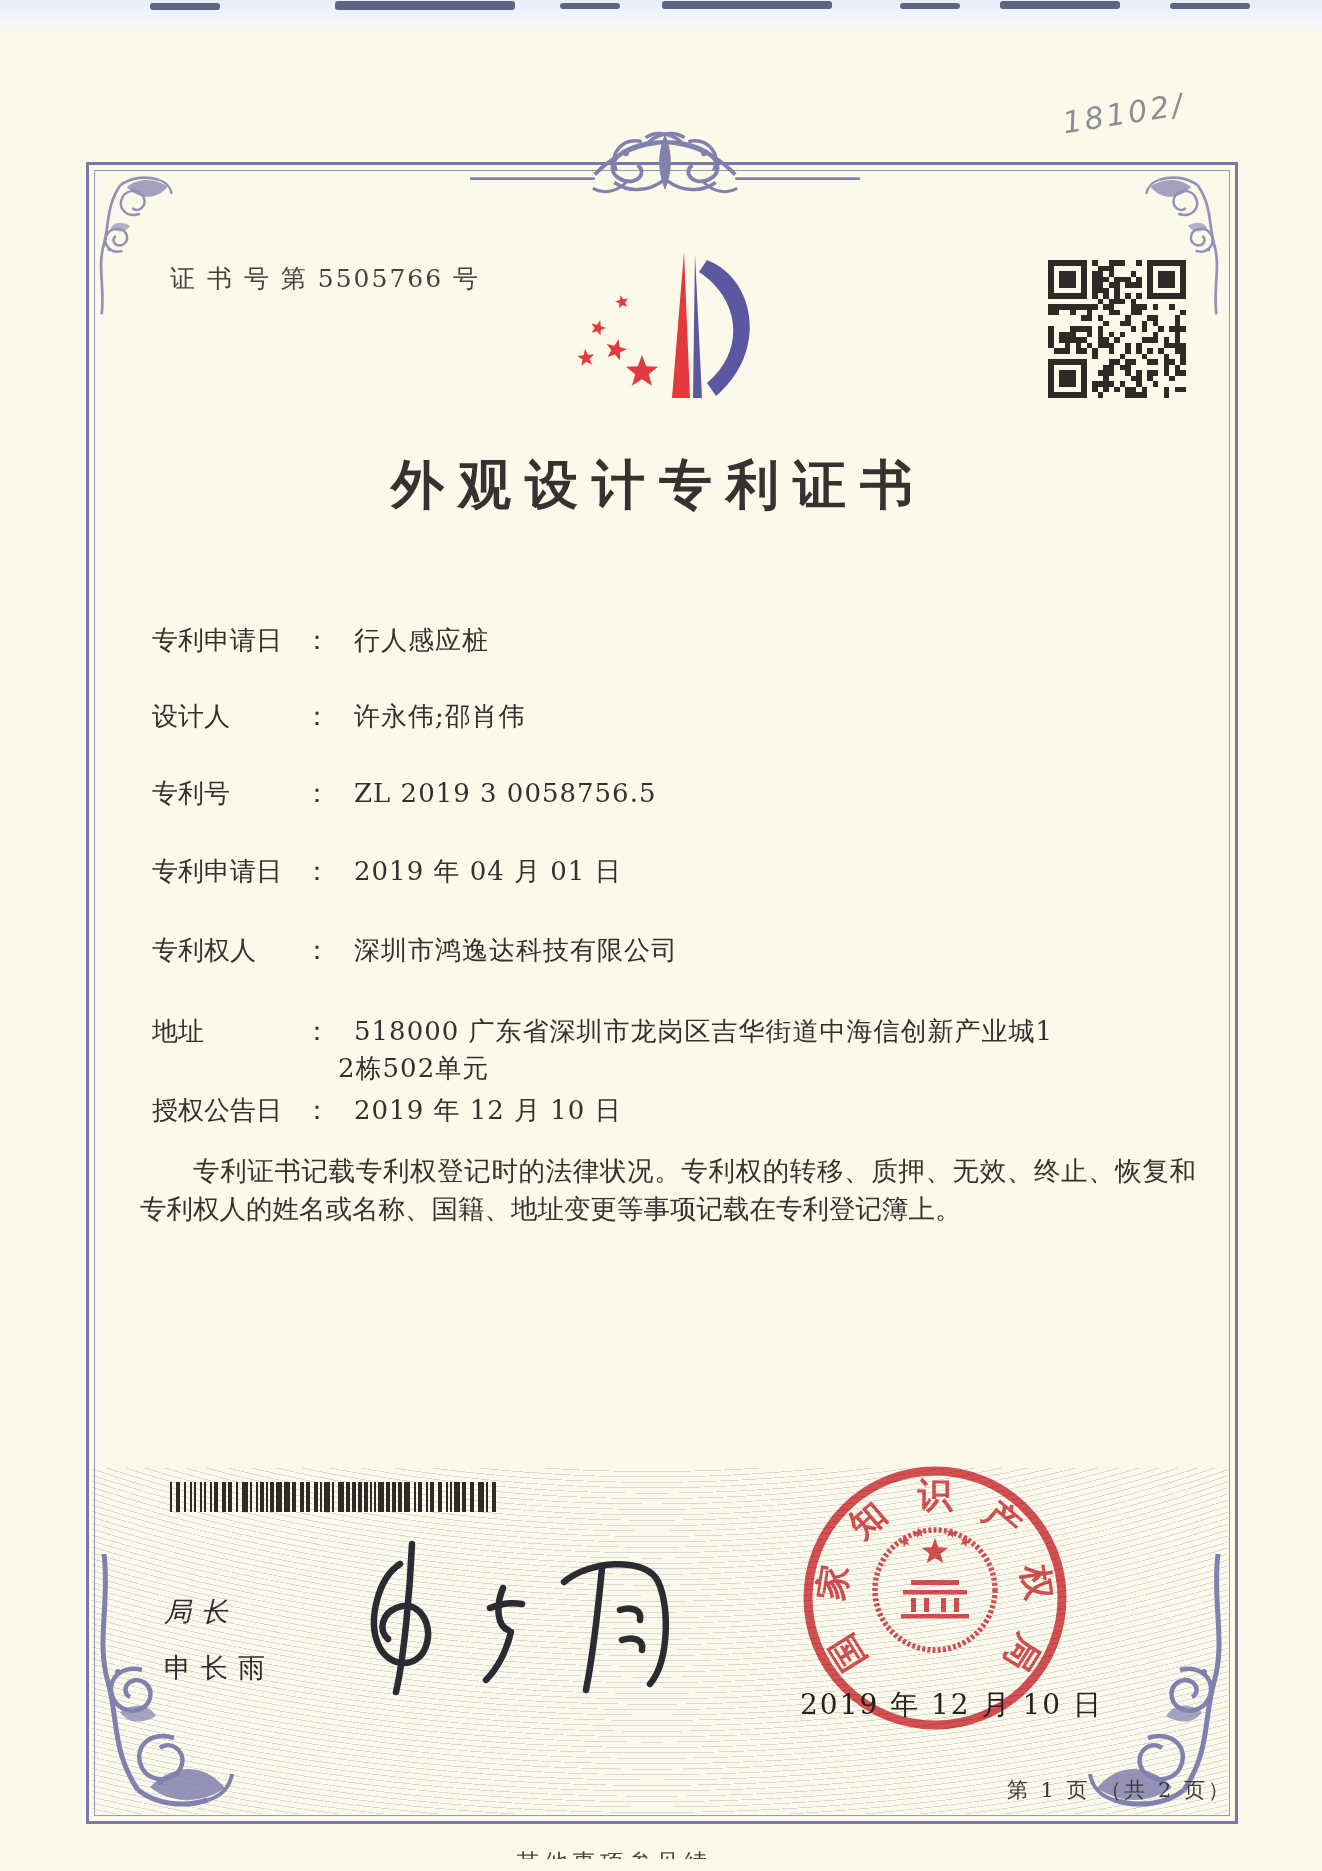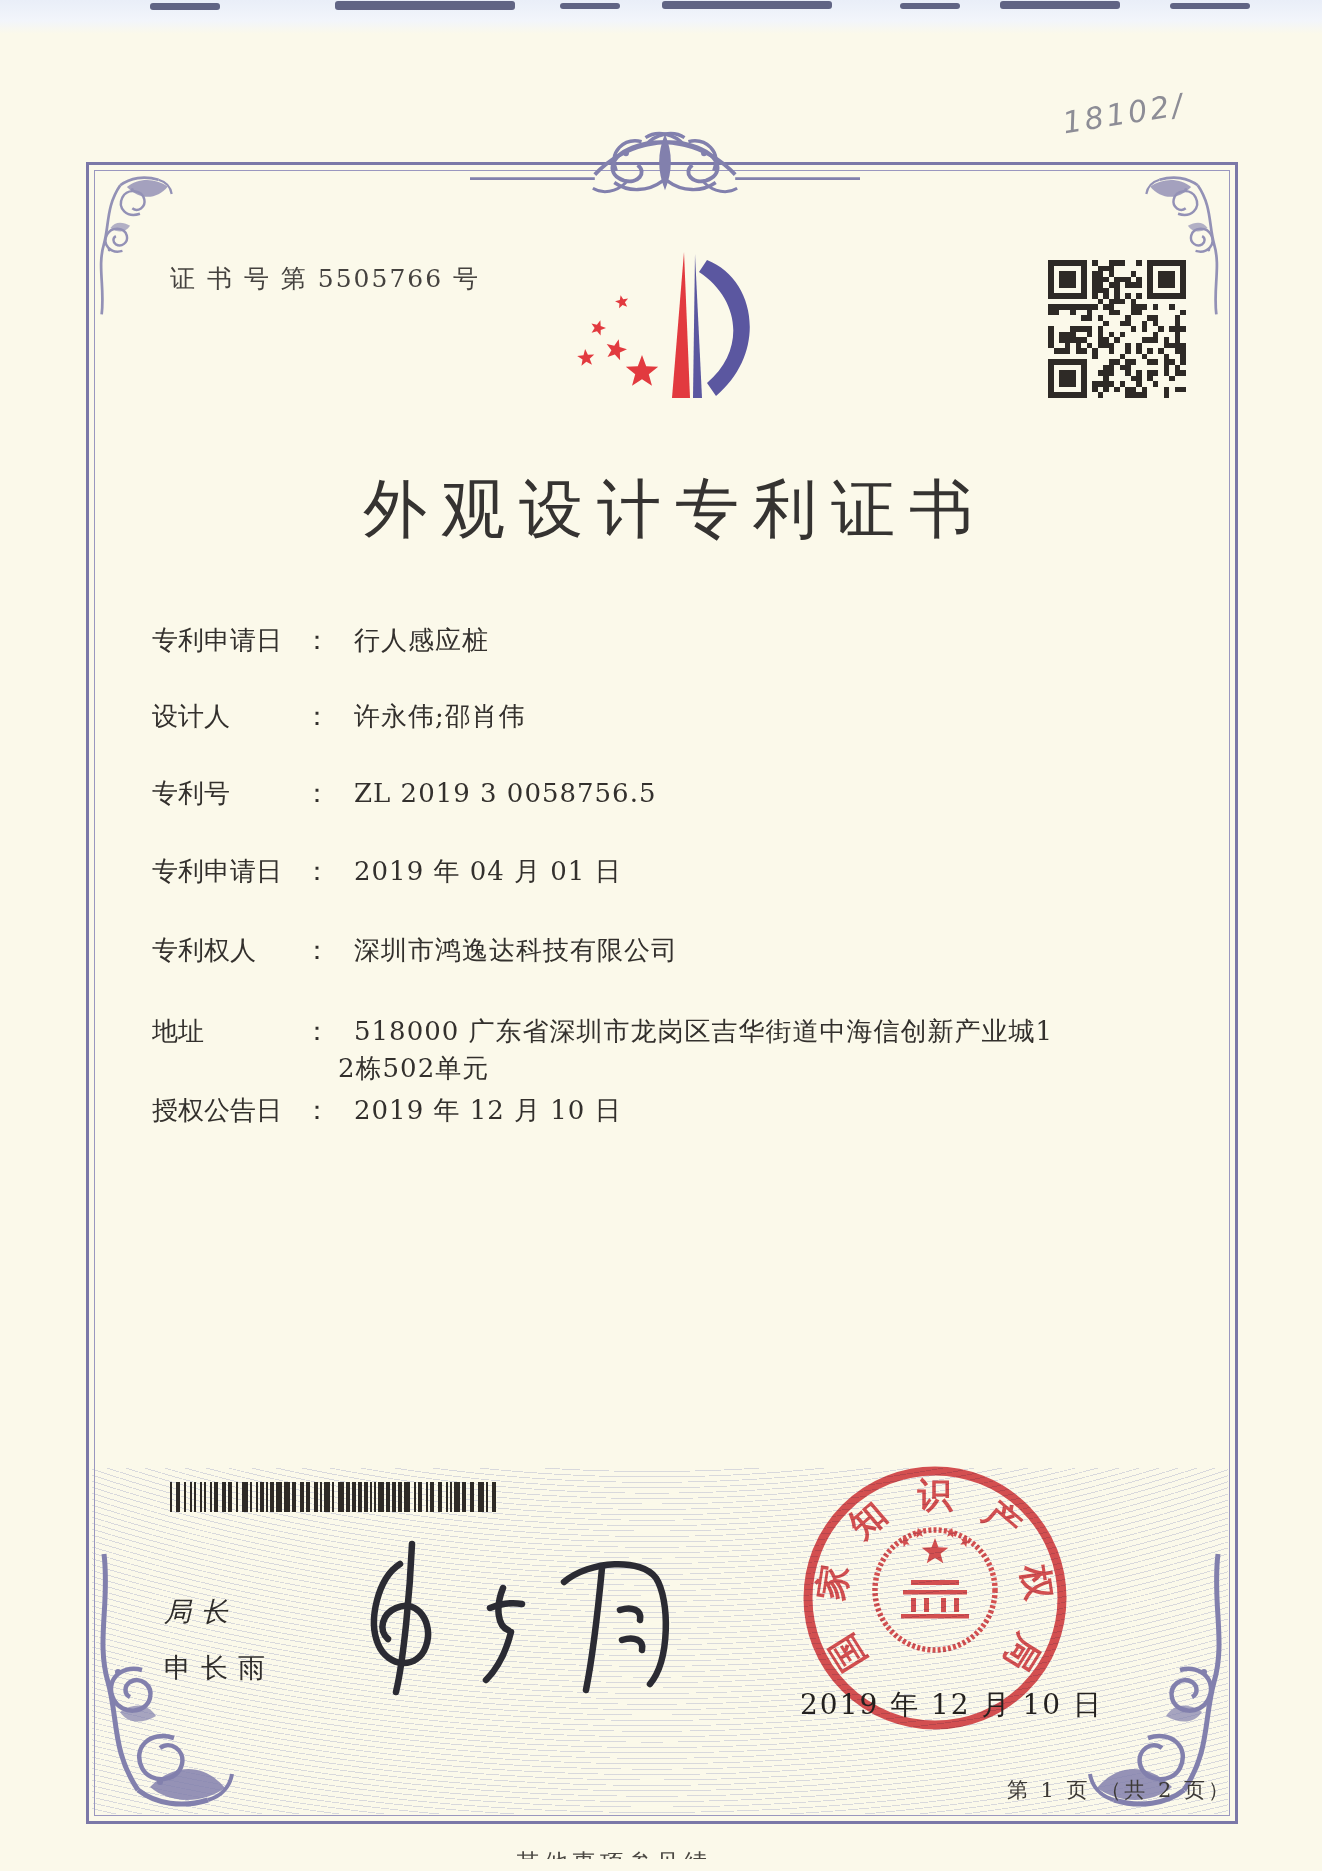--- a/index.html
+++ b/index.html
@@ -22,22 +22,22 @@
   .frame::before{content:"";position:absolute;inset:5px;border:1.5px solid #9a97bf;}
   .ornament{color:#8280ad;}
   .guilloche{left:92px;top:1468px;width:1136px;height:346px;
     background:repeating-radial-gradient(ellipse 1700px 1150px at 560px -760px,
       rgba(148,153,194,.45) 0 1.3px, rgba(148,153,194,0) 1.3px 8px);
     opacity:.75;}
   
   .cert-no{left:150px;top:262px;font-size:25px;letter-spacing:2px;color:#45423f;margin-left:20px;}
   .logo{left:556px;top:246px;}
   .qr{left:1048px;top:260px;}
-  .title{left:86px;top:450px;width:1146px;margin:16px;text-align:center;
-    font-size:64px;font-weight:400;letter-spacing:14px;color:#353331;}
+  .title{left:86px;top:450px;width:1146px;margin:0;text-align:center;
+    font-size:53px;font-weight:700;letter-spacing:14px;color:#353331;}
   
   .row{position:absolute;left:152px;font-size:26px;white-space:nowrap;color:#33302d;}
   .lbl{display:inline-block;width:152px;height:34px;overflow:hidden;
     text-align:justify;vertical-align:top;}
   .lbl::after{content:"";display:inline-block;width:100%;height:0;}
   .colon{display:inline-block;width:28px;}
   .val{margin-left:22px;letter-spacing:1px;}
   .addr-line2{position:absolute;left:338px;top:1051px;font-size:26px;letter-spacing:1px;color:#33302d;}
   .grant-no-pair{position:absolute;left:661px;top:0;}
   
@@ -458,20 +458,21 @@
 </div>
 <div class="row z3" style="top:1014px">
   <span class="lbl">地址</span><span class="colon">：</span><span class="val">518000 广东省深圳市龙岗区吉华街道中海信创新产业城1</span>
 </div>
 <div class="abs addr-line2 z3">2栋502单元</div>
 <div class="row z3" style="top:1093px">
   <span class="lbl">授权公告日</span><span class="colon">：</span><span class="val">2019 年 12 月 10 日</span>
 </div>
 
 <div class="abs body-text z3">
+  <p>专利证书记载专利权登记时的法律状况。专利权的转移、质押、无效、终止、恢复和专利权人的姓名或名称、国籍、地址变更等事项记载在专利登记簿上。</p>
 </div>
 
 <svg id="barcode" class="abs barcode z3" width="332" height="30" viewBox="0 0 166 15" preserveAspectRatio="none">
     <rect x="0" y="0" width="1" height="15" fill="#2e2a26"></rect>
     <rect x="3" y="0" width="2" height="15" fill="#2e2a26"></rect>
     <rect x="7" y="0" width="1" height="15" fill="#2e2a26"></rect>
     <rect x="10" y="0" width="1" height="15" fill="#2e2a26"></rect>
     <rect x="12" y="0" width="1" height="15" fill="#2e2a26"></rect>
     <rect x="15" y="0" width="1" height="15" fill="#2e2a26"></rect>
     <rect x="17" y="0" width="1" height="15" fill="#2e2a26"></rect>

